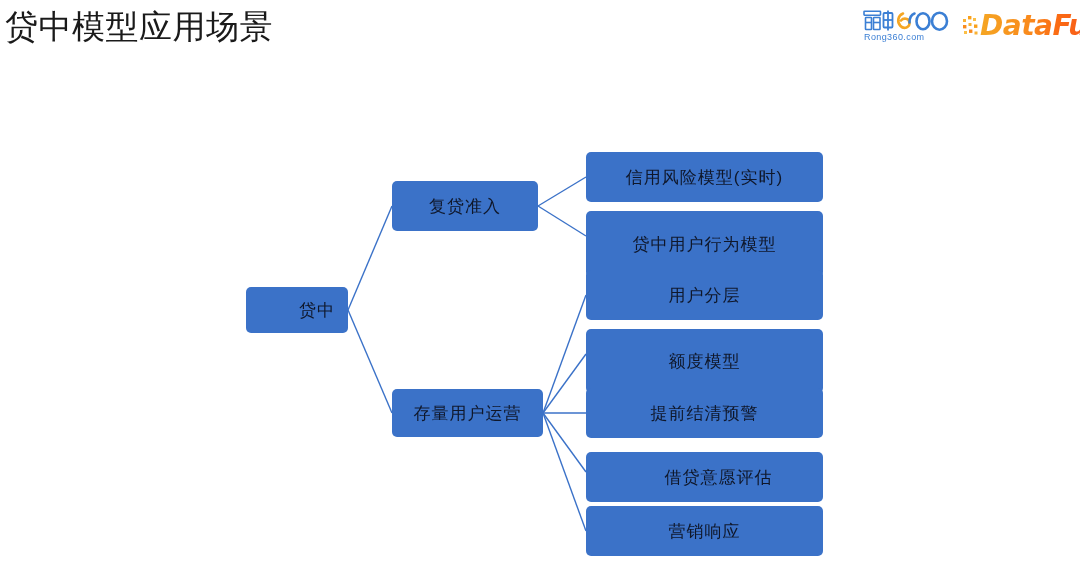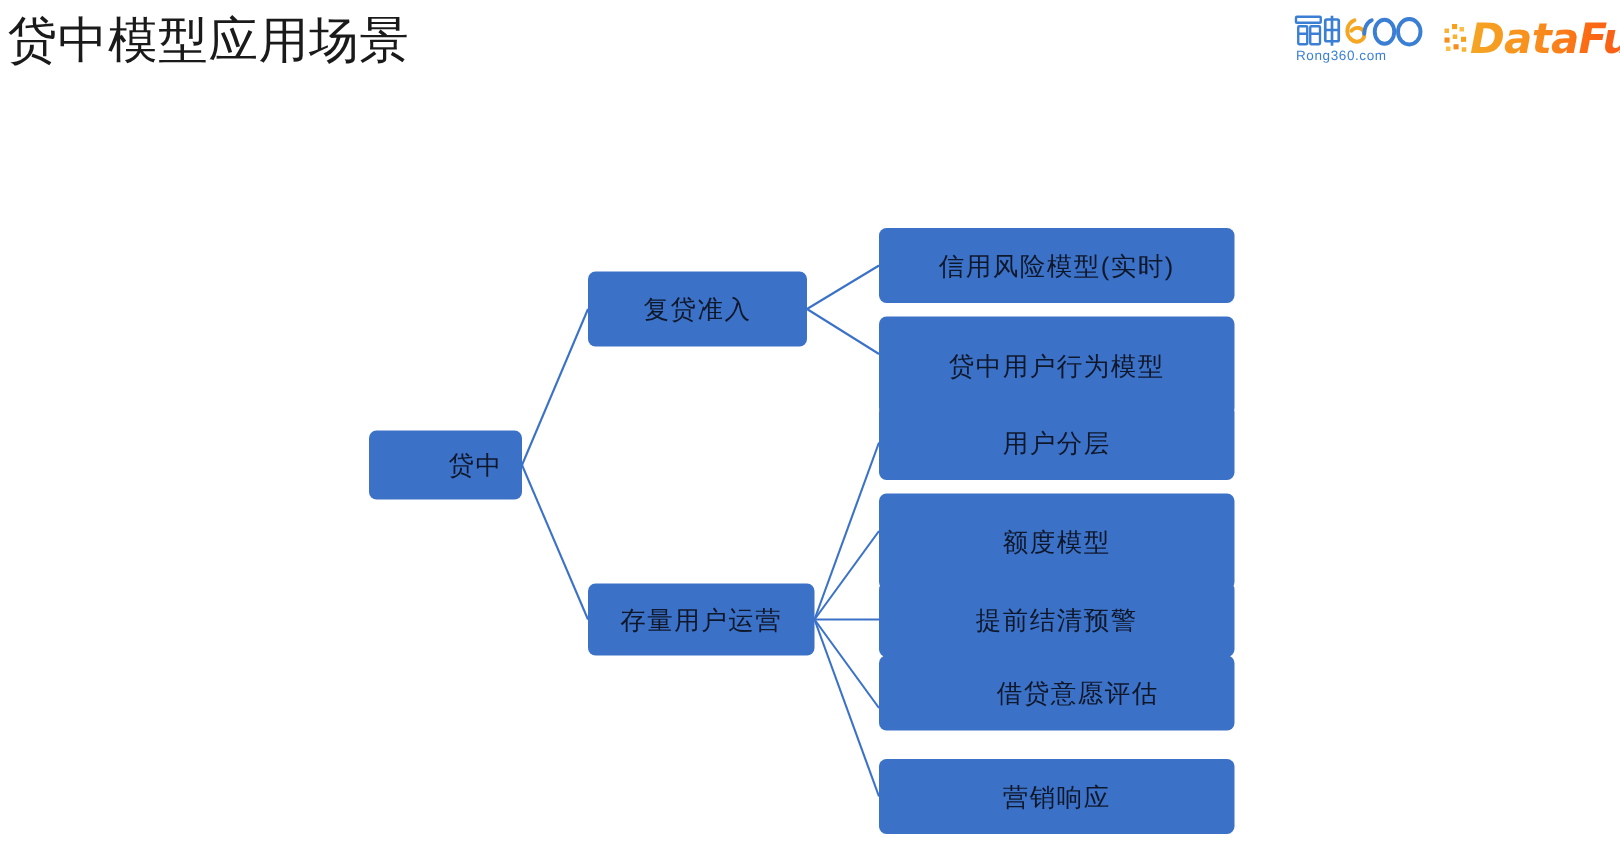--- a/index.html
+++ b/index.html
@@ -215,21 +215,21 @@
 
     <div class="node leaf" style="left:586px; top:270px; width:237px; height:50px;">
       <span class="node-label">用户分层</span>
     </div>
     <div class="node leaf" style="left:586px; top:329px; width:237px; height:64px;">
       <span class="node-label">额度模型</span>
     </div>
     <div class="node leaf" style="left:586px; top:388px; width:237px; height:50px;">
       <span class="node-label">提前结清预警</span>
     </div>
-    <div class="node leaf" style="left:586px; top:437px; width:237px; height:50px;padding-left:28px;">
+    <div class="node leaf" style="left:586px; top:452px; width:237px; height:50px;padding-left:28px;">
       <span class="node-label">借贷意愿评估</span>
     </div>
     <div class="node leaf" style="left:586px; top:506px; width:237px; height:50px;">
       <span class="node-label">营销响应</span>
     </div>
 
   </div>
 </div>
 
 </body></html>

